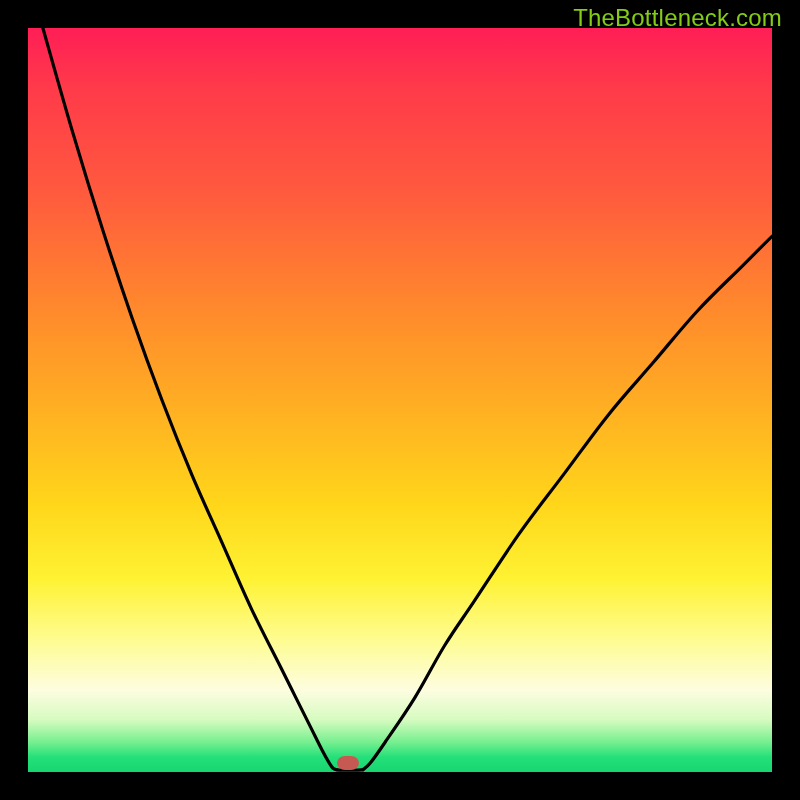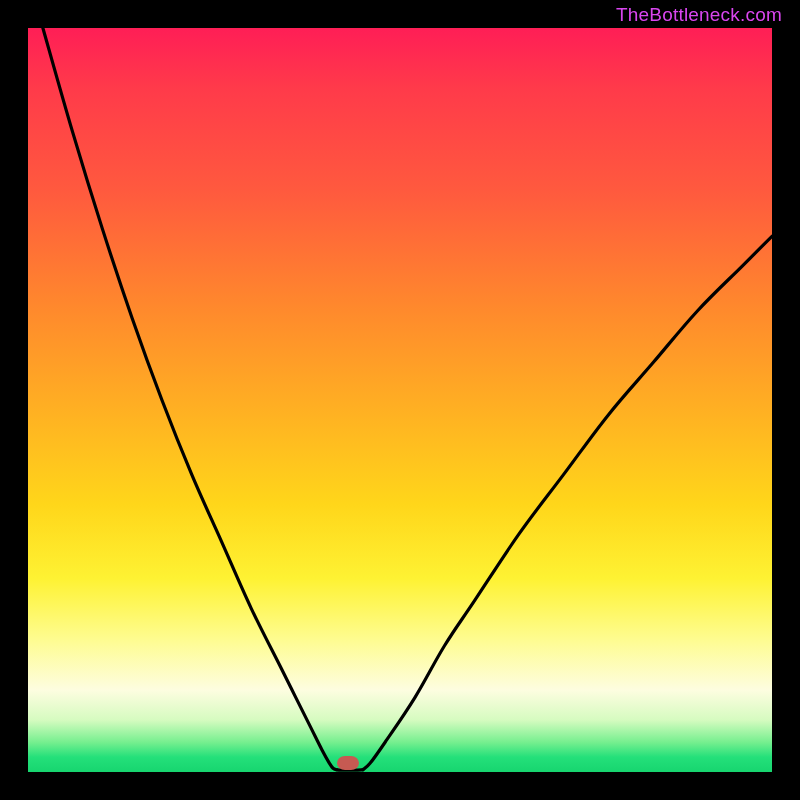--- a/index.html
+++ b/index.html
@@ -14,22 +14,22 @@
   .stage {
     position: relative;
     width: 800px;
     height: 800px;
     background: #000;
   }
   .watermark {
     position: absolute;
     top: 4px;
     right: 18px;
-    color: #d946ef;
-    font-size: 19px;
+    color: #84cc16;
+    font-size: 24px;
     font-weight: 500;
     letter-spacing: 0.2px;
     z-index: 10;
   }
   .plot-area {
     position: absolute;
     left: 28px;
     top: 28px;
     width: 744px;
     height: 744px;

